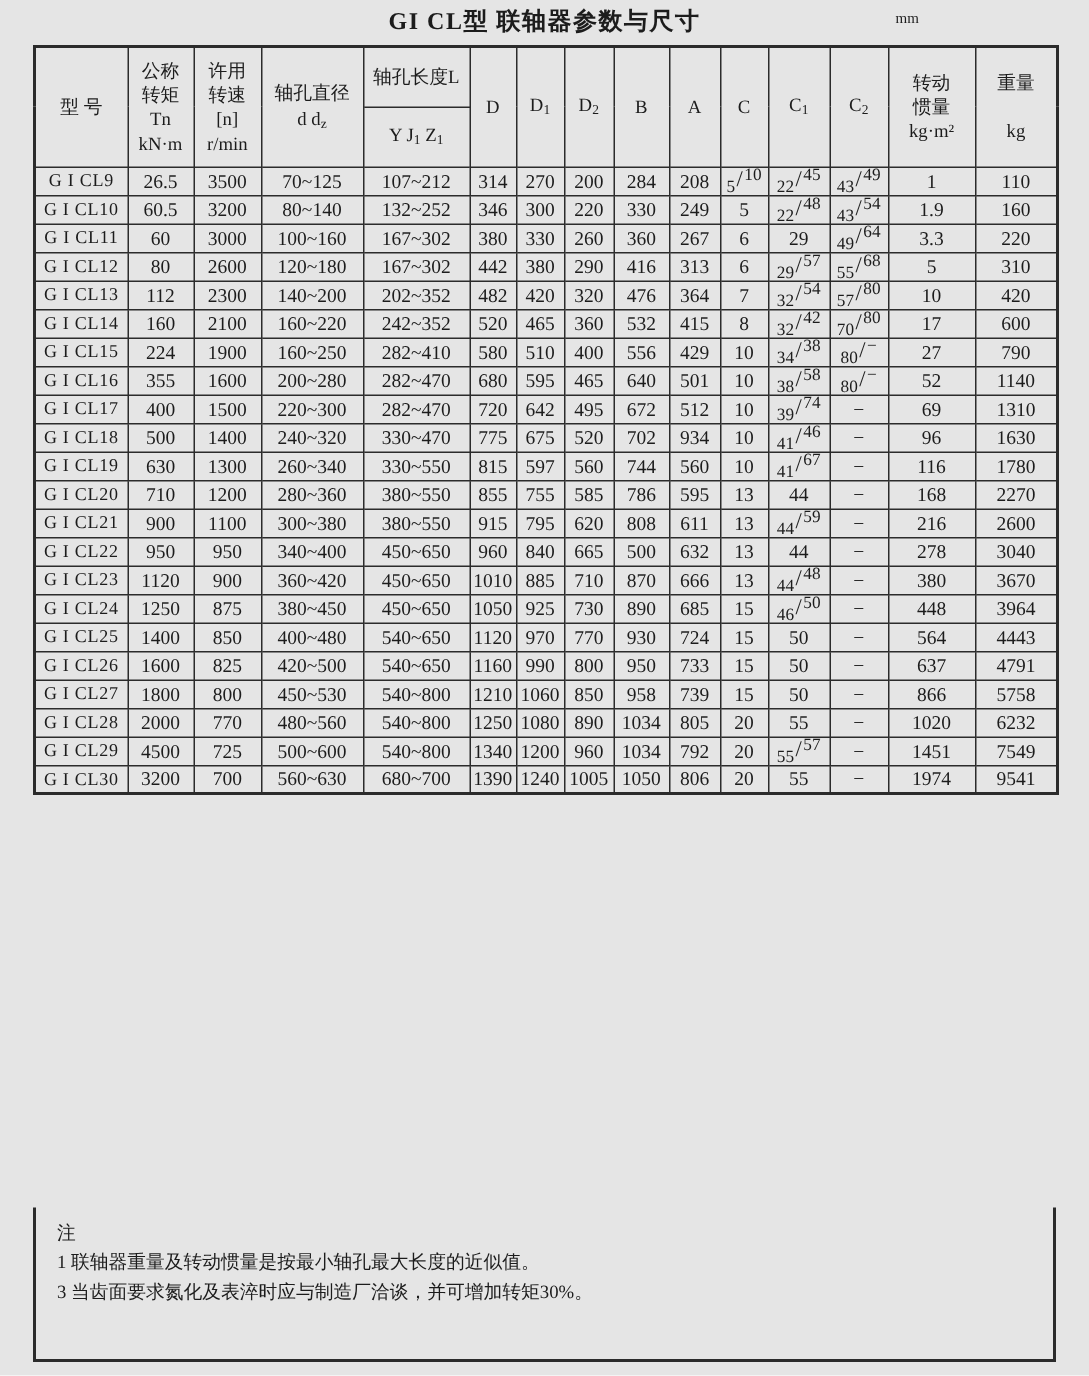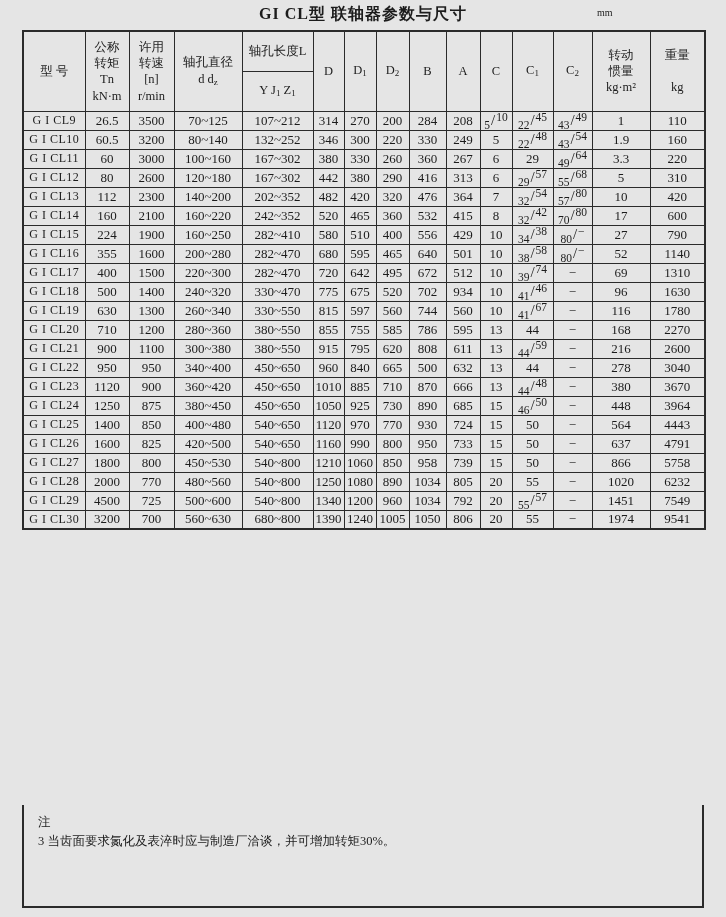--- a/index.html
+++ b/index.html
@@ -474,34 +474,35 @@
             <td><span class="fr"><span class="lo">55</span><span class="sl">/</span><span class="hi">57</span></span></td>
             <td>−</td>
             <td>1451</td>
             <td>7549</td>
           </tr>
           <tr>
             <td class="model">G I CL30</td>
             <td>3200</td>
             <td>700</td>
             <td>560~630</td>
-            <td>680~800</td>
+            <td>680~700</td>
             <td>1390</td>
             <td>1240</td>
             <td>1005</td>
             <td>1050</td>
             <td>806</td>
             <td>20</td>
             <td>55</td>
             <td>−</td>
             <td>1974</td>
             <td>9541</td>
           </tr>
         </tbody>
     </table>
   </div>
 
   <div class="notes-box">
     <div class="note-line">注</div>
+    <div class="note-line">1  联轴器重量及转动惯量是按最小轴孔最大长度的近似值。</div>
     <div class="note-line">3  当齿面要求氮化及表淬时应与制造厂洽谈，并可增加转矩30%。</div>
   </div>
 
 </div>
 
 </body></html>

